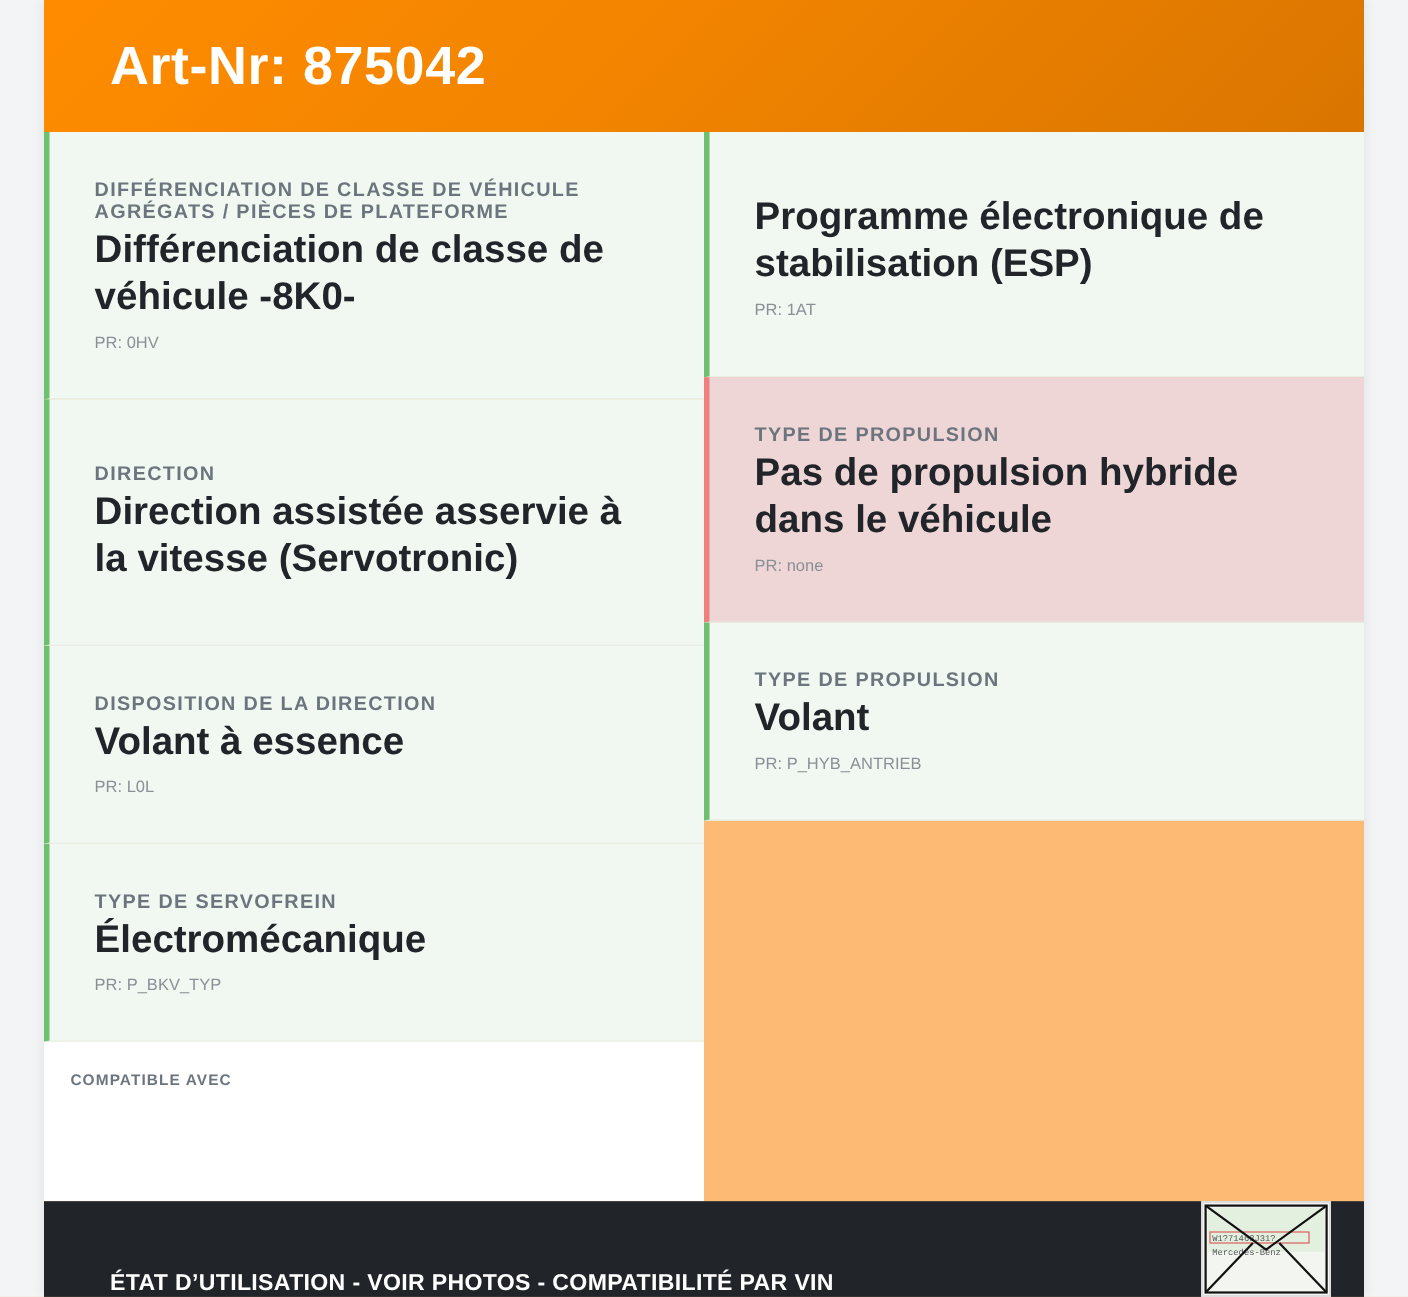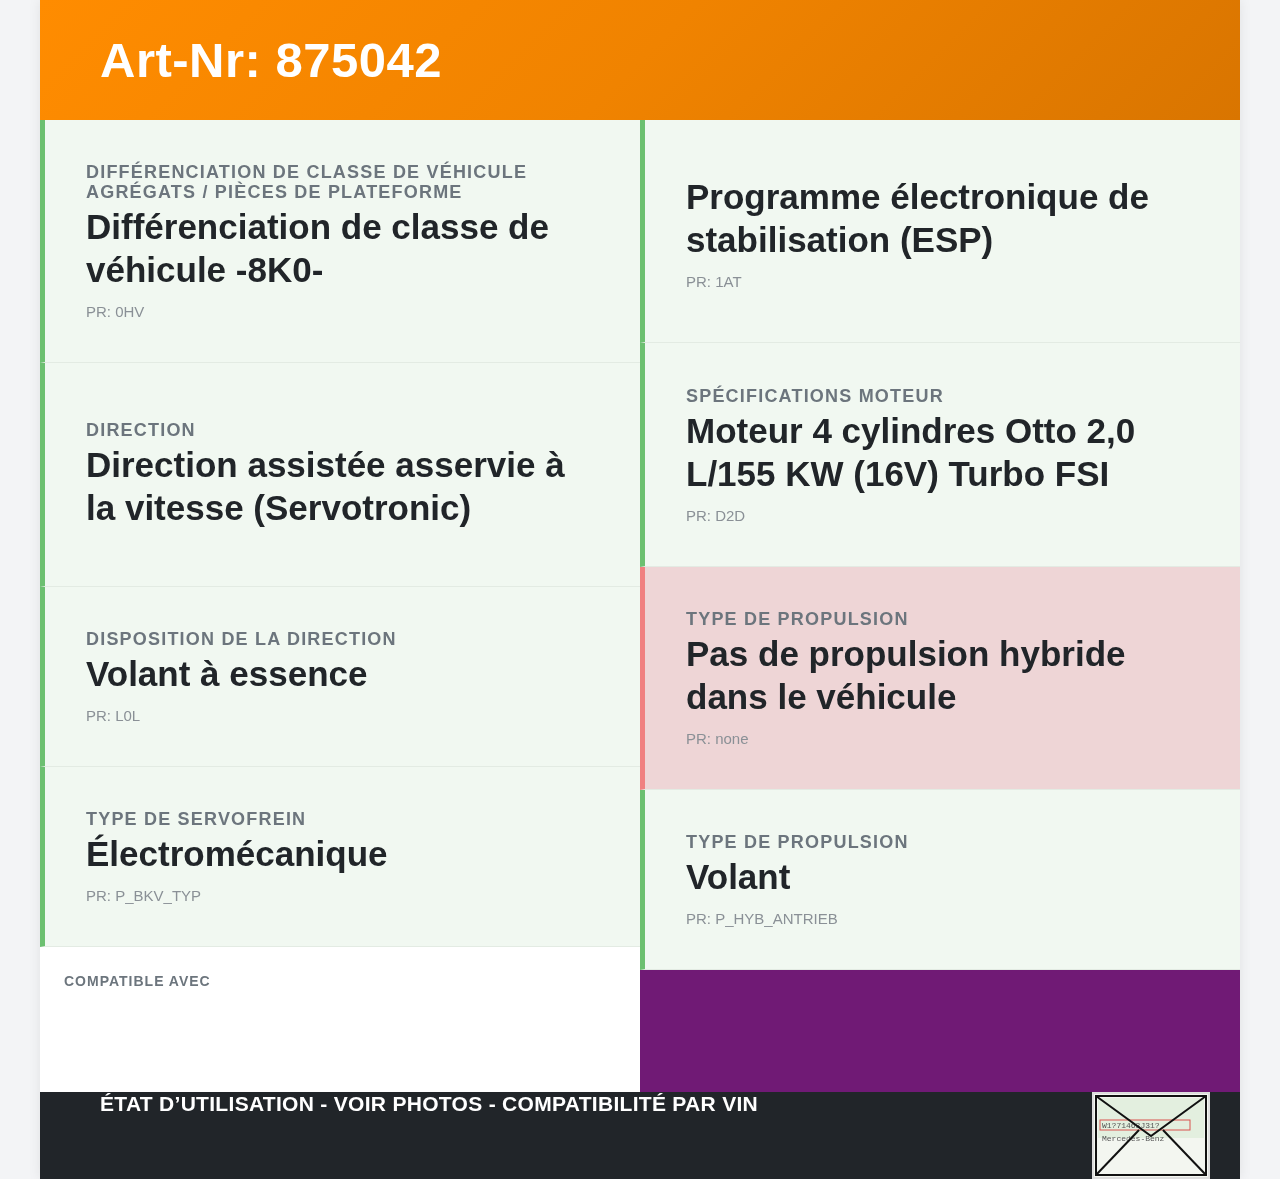--- a/index.html
+++ b/index.html
@@ -1,31 +1,31 @@
 <!DOCTYPE html>
 <html><head>
 <meta charset="utf-8">
 <style>
   * { box-sizing: border-box; margin: 0; padding: 0; }
   html, body { width: 1280px; height: 1179px; overflow: hidden; }
   body { background: #f3f4f6; font-family: "Liberation Sans", "DejaVu Sans", sans-serif; color: #212529; }
-  .page { position: absolute; left: 40px; top: 0; width: 1200px; height: 1179px; background: #701a75; box-shadow: 0 0 12px rgba(0,0,0,0.08); }
+  .page { position: absolute; left: 40px; top: 0; width: 1200px; height: 1179px; background: #fdba74; box-shadow: 0 0 12px rgba(0,0,0,0.08); }
   .header { height: 120px; background: linear-gradient(135deg, #ff8c00 0%, #f08300 50%, #d97500 100%); display: flex; align-items: center; padding-left: 60px; }
   .header h1 { color: #fff; font-size: 49px; font-weight: 700; letter-spacing: 0.5px; }
   .grid { display: flex; }
   .col { width: 600px; }
   .card { border-left: 5px solid #6cc070; background: #f1f8f1; padding: 0 40px 0 41px; border-bottom: 1px solid #e3ebe3; display: flex; flex-direction: column; justify-content: center; }
   .card.neg { border-left-color: #f08080; background: #eed5d6; }
   .cat { font-size: 18px; font-weight: 700; letter-spacing: 1.2px; color: #6c757d; text-transform: uppercase; line-height: 20px; }
   .val { font-size: 35px; font-weight: 700; color: #212529; line-height: 43px; margin-top: 3px; }
   .pr { font-size: 15px; color: #8a9096; margin-top: 12px; }
   .compat { height: 145px; padding: 24px 24px 12px 24px; background: #fff; }
   .compat .cat { font-size: 14px; letter-spacing: 1px; }
   .compat p { font-size: 19px; font-weight: 700; color: #212529; line-height: 24px; margin-top: 6px; }
-  .footer { position: absolute; left: 0; top: 1092px; width: 1200px; height: 87px; background: #212529; display: flex; align-items: flex-start; padding-left: 60px; }
+  .footer { position: absolute; left: 0; top: 1092px; width: 1200px; height: 87px; background: #212529; display: flex; align-items: flex-end; padding-left: 60px; }
   .footer span { color: #fff; font-size: 21px; font-weight: 700; letter-spacing: 0.3px; }
   .vin-img { position: absolute; right: 30px; top: 1092px; width: 118px; height: 87px; background: #fff; border: 2px solid #ddd; overflow: hidden; }
 </style>
 </head>
 <body>
 
 <div class="page">
   <div class="header">
     <h1>Art-Nr: 875042</h1>
   </div>
@@ -54,25 +54,20 @@
       <div class="compat">
         <div class="cat">COMPATIBLE AVEC</div>
       </div>
     </div>
 
     <div class="col">
       <div class="card" style="height:223px">
         <div class="val">Programme électronique de stabilisation (ESP)</div>
         <div class="pr">PR: 1AT</div>
       </div>
-      <div class="card" style="height:224px">
-        <div class="cat">SPÉCIFICATIONS MOTEUR</div>
-        <div class="val">Moteur 4 cylindres Otto 2,0 L/155 KW (16V) Turbo FSI</div>
-        <div class="pr">PR: D2D</div>
-      </div>
       <div class="card neg" style="height:223px">
         <div class="cat">TYPE DE PROPULSION</div>
         <div class="val">Pas de propulsion hybride dans le véhicule</div>
         <div class="pr">PR: none</div>
       </div>
       <div class="card" style="height:180px">
         <div class="cat">TYPE DE PROPULSION</div>
         <div class="val">Volant</div>
         <div class="pr">PR: P_HYB_ANTRIEB</div>
       </div>

